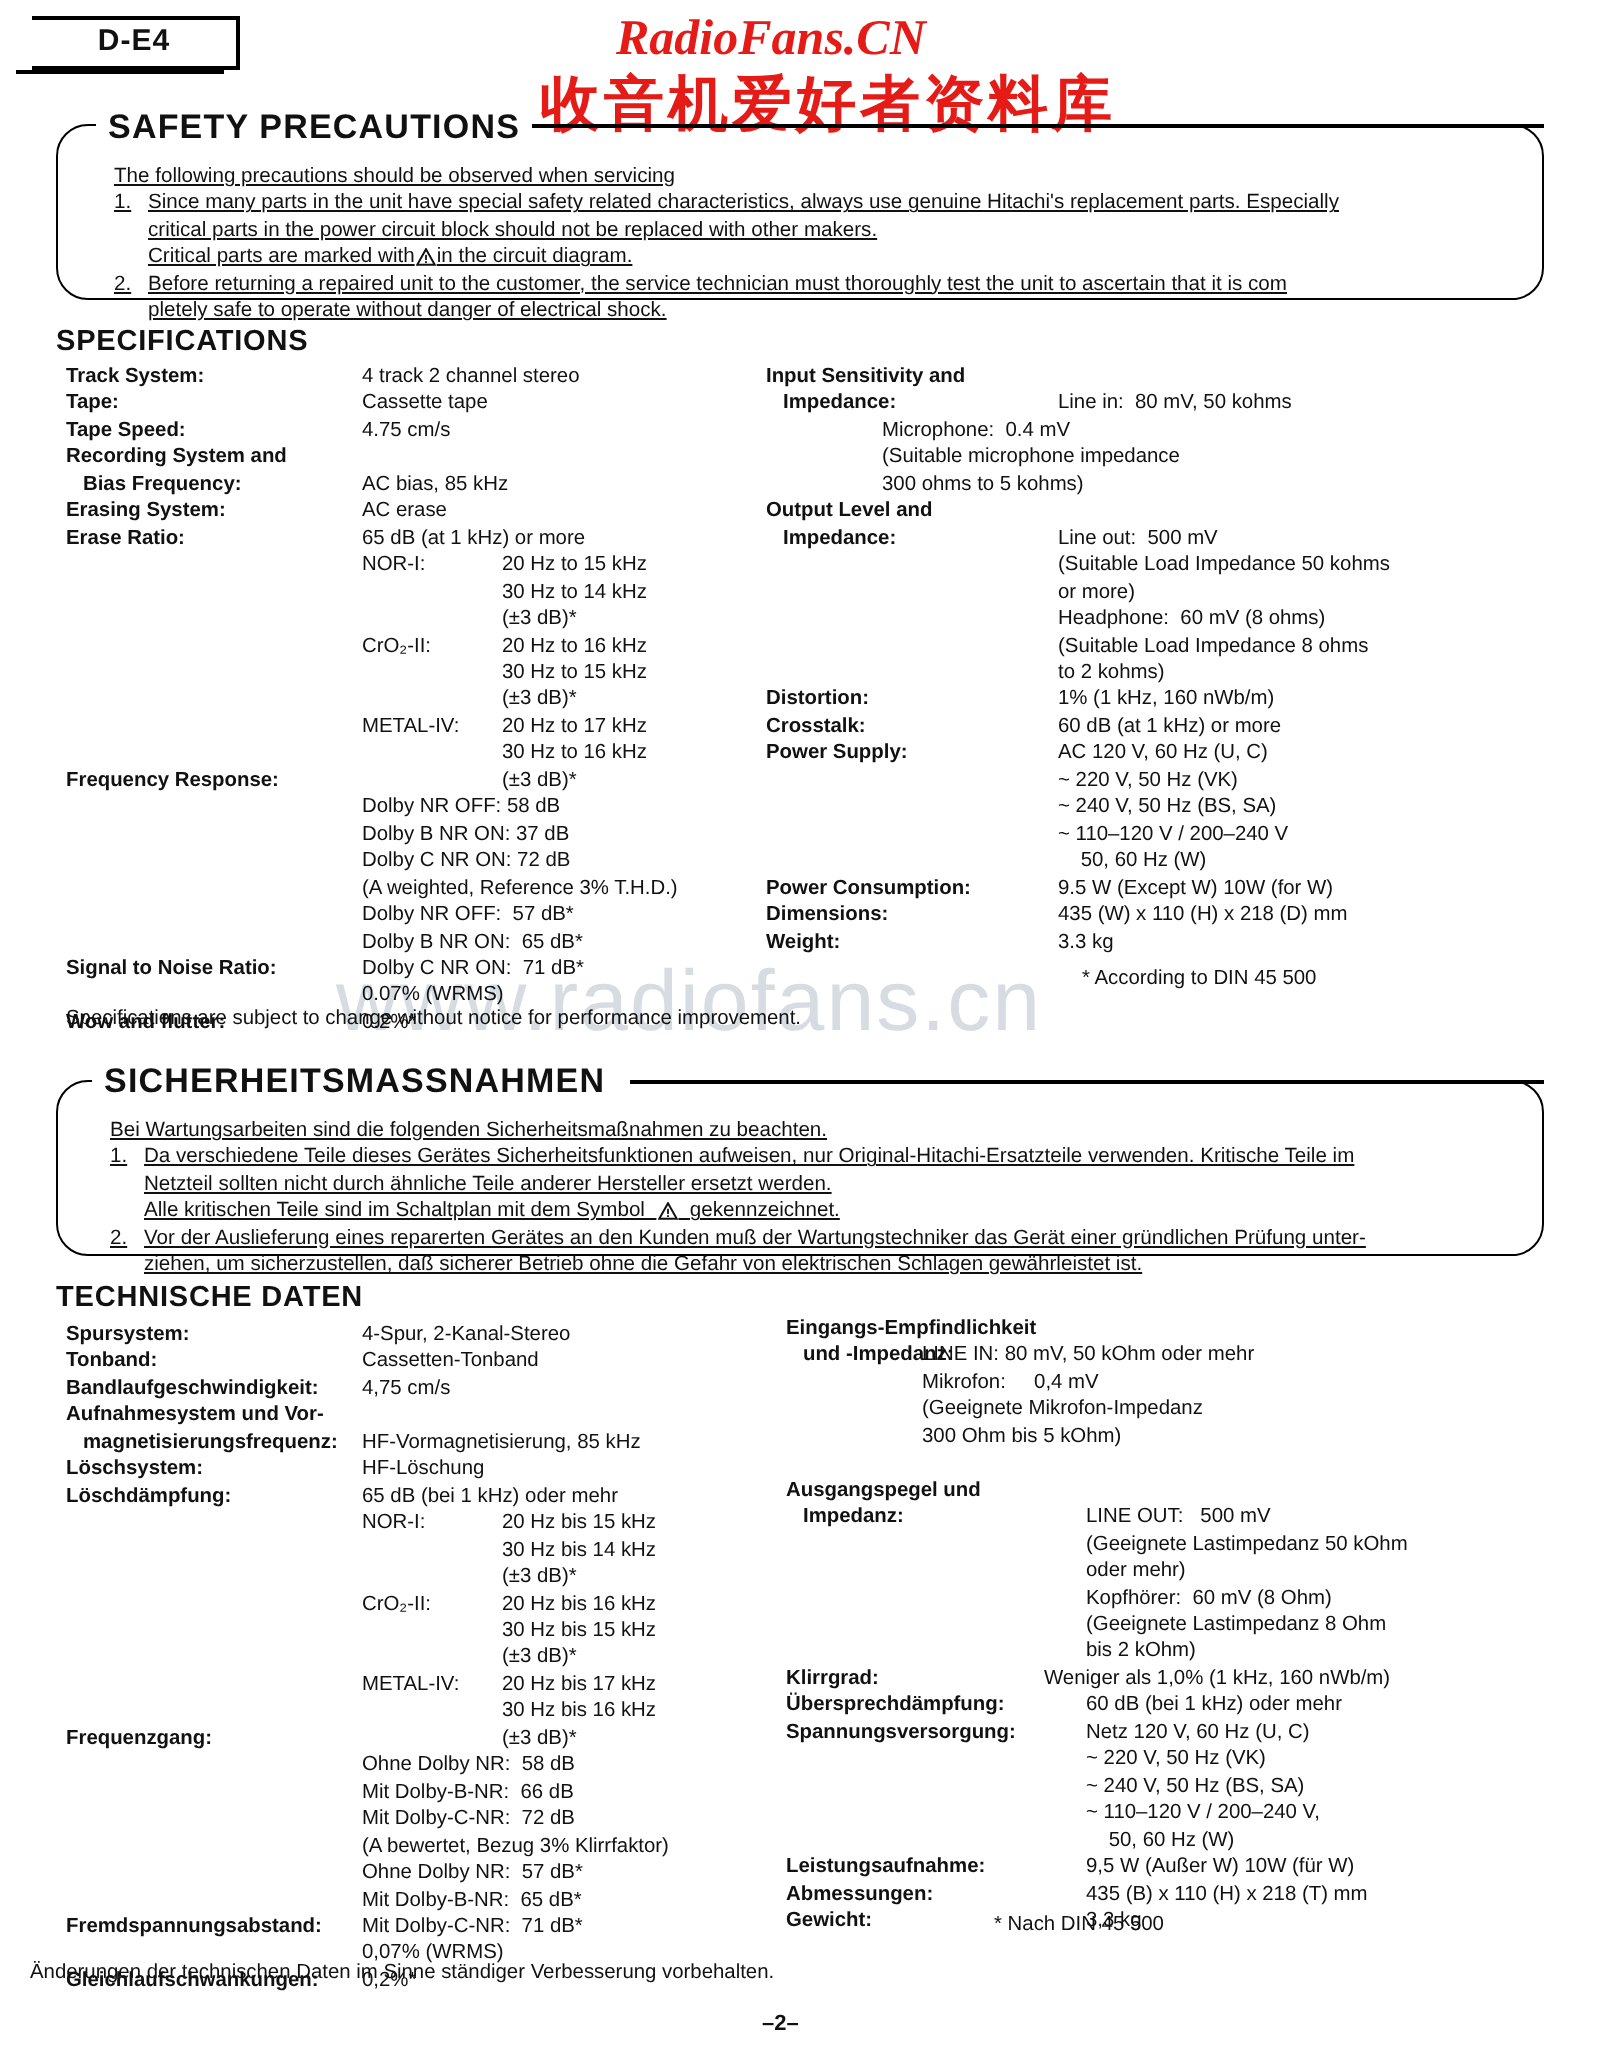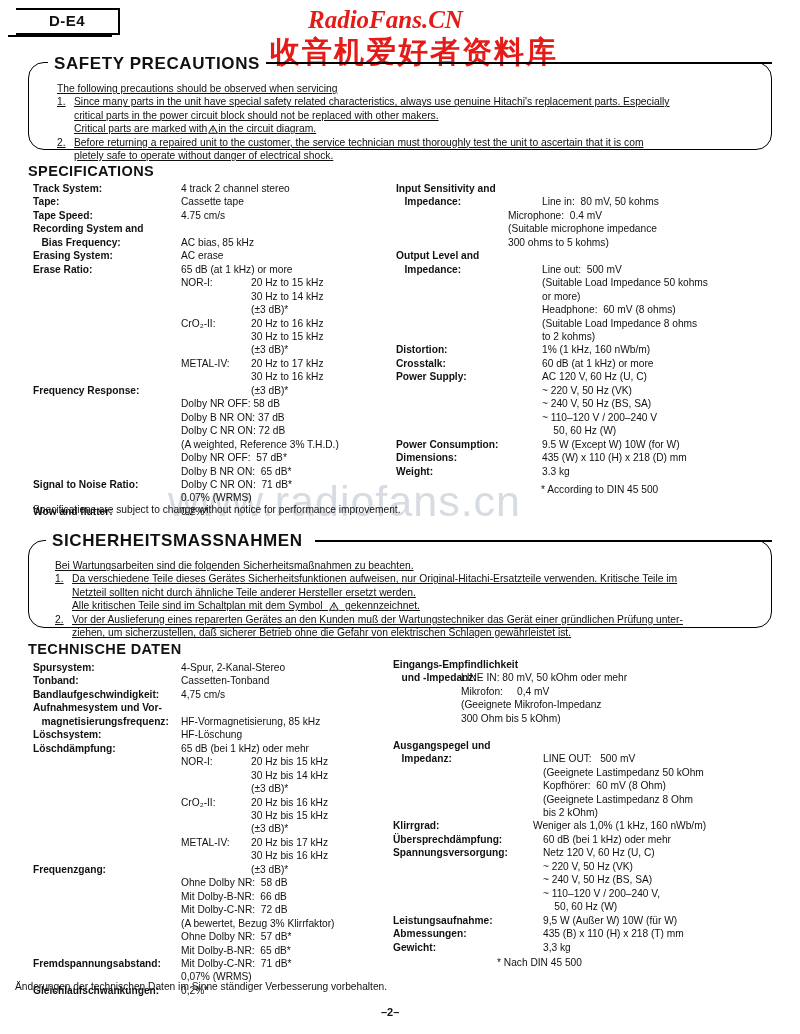--- a/index.html
+++ b/index.html
@@ -355,29 +355,29 @@
       <div class="spec-label" style="width:148px;">Wow and flutter:</div>
       <div id="spec-left-wow">
           <div class="spec-sub">0.07% (WRMS)</div>
           <div class="spec-sub">0.2%*</div>
         </div>
     </div>
   </div>
 
   <div class="note-line" style="left:33px; top:504px;">Specifications are subject to change without notice for performance improvement.</div>
 
-  <div class="spec-col" style="left:396px; top:182px; width:400px;">
+  <div class="spec-col" style="left:383px; top:182px; width:400px;">
     <div class="spec-row">
       <div class="spec-label" style="width:146px;">Input Sensitivity and</div>
     </div>
     <div class="spec-row">
       <div class="spec-label" style="width:146px;">   Impedance:</div>
       <div class="spec-value">Line in:  80 mV, 50 kohms</div>
     </div>
-    <div style="margin-left:112px;" id="spec-right-input-extra">
+    <div style="margin-left:58px;" id="spec-right-input-extra">
         <div class="spec-sub">Microphone:  0.4 mV</div>
         <div class="spec-sub">(Suitable microphone impedance</div>
         <div class="spec-sub">300 ohms to 5 kohms)</div>
       </div>
 
     <div class="spec-row">
       <div class="spec-label" style="width:146px;">Output Level and</div>
     </div>
     <div class="spec-row">
       <div class="spec-label" style="width:146px;">   Impedance:</div>
@@ -575,28 +575,29 @@
 
     <div class="spec-row">
       <div class="spec-label" style="width:150px;">Ausgangspegel und</div>
     </div>
     <div class="spec-row">
       <div class="spec-label" style="width:150px;">   Impedanz:</div>
     </div>
     <div style="margin-left:150px; margin-top:-13.45px;" id="td-right-output">
         <div class="spec-sub">LINE OUT:   500 mV</div>
         <div class="spec-sub">(Geeignete Lastimpedanz 50 kOhm</div>
+        <div class="spec-sub">oder mehr)</div>
         <div class="spec-sub">Kopfhörer:  60 mV (8 Ohm)</div>
         <div class="spec-sub">(Geeignete Lastimpedanz 8 Ohm</div>
         <div class="spec-sub">bis 2 kOhm)</div>
       </div>
 
     <div id="td-right-tail">
         <div class="spec-row">
-          <div class="spec-label" style="width: 140px;">Klirrgrad:</div>
+          <div class="spec-label" style="width: 129px;">Klirrgrad:</div>
           <div class="spec-value">Weniger als 1,0% (1 kHz, 160 nWb/m)</div>
         </div>
         <div class="spec-row">
           <div class="spec-label" style="width: 150px;">Übersprechdämpfung:</div>
           <div class="spec-value">60 dB (bei 1 kHz) oder mehr</div>
         </div>
         <div class="spec-row">
           <div class="spec-label" style="width: 150px;">Spannungsversorgung:</div>
           <div class="spec-value">Netz 120 V, 60 Hz (U, C)</div>
         </div>

